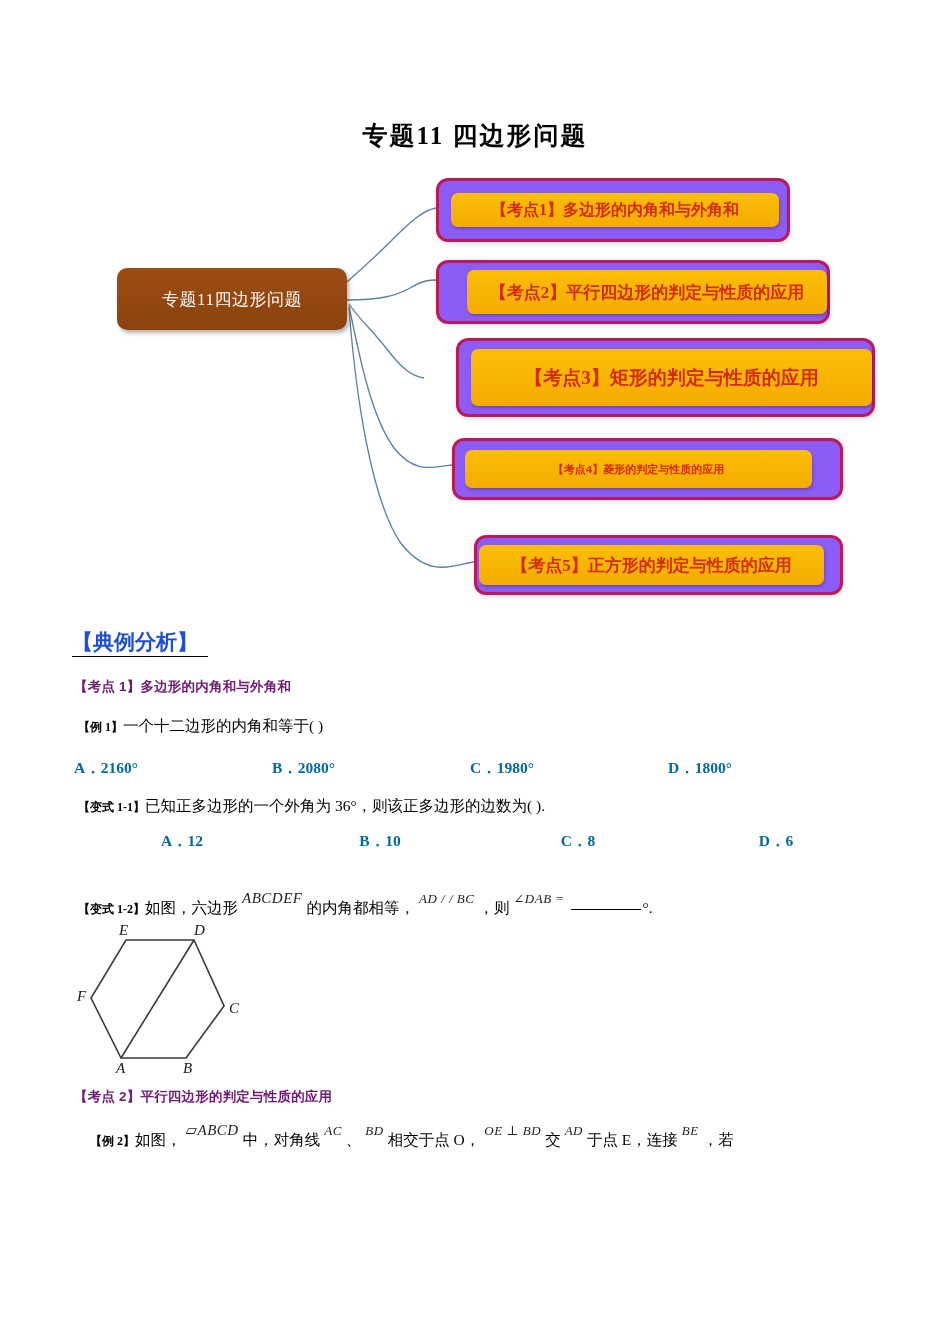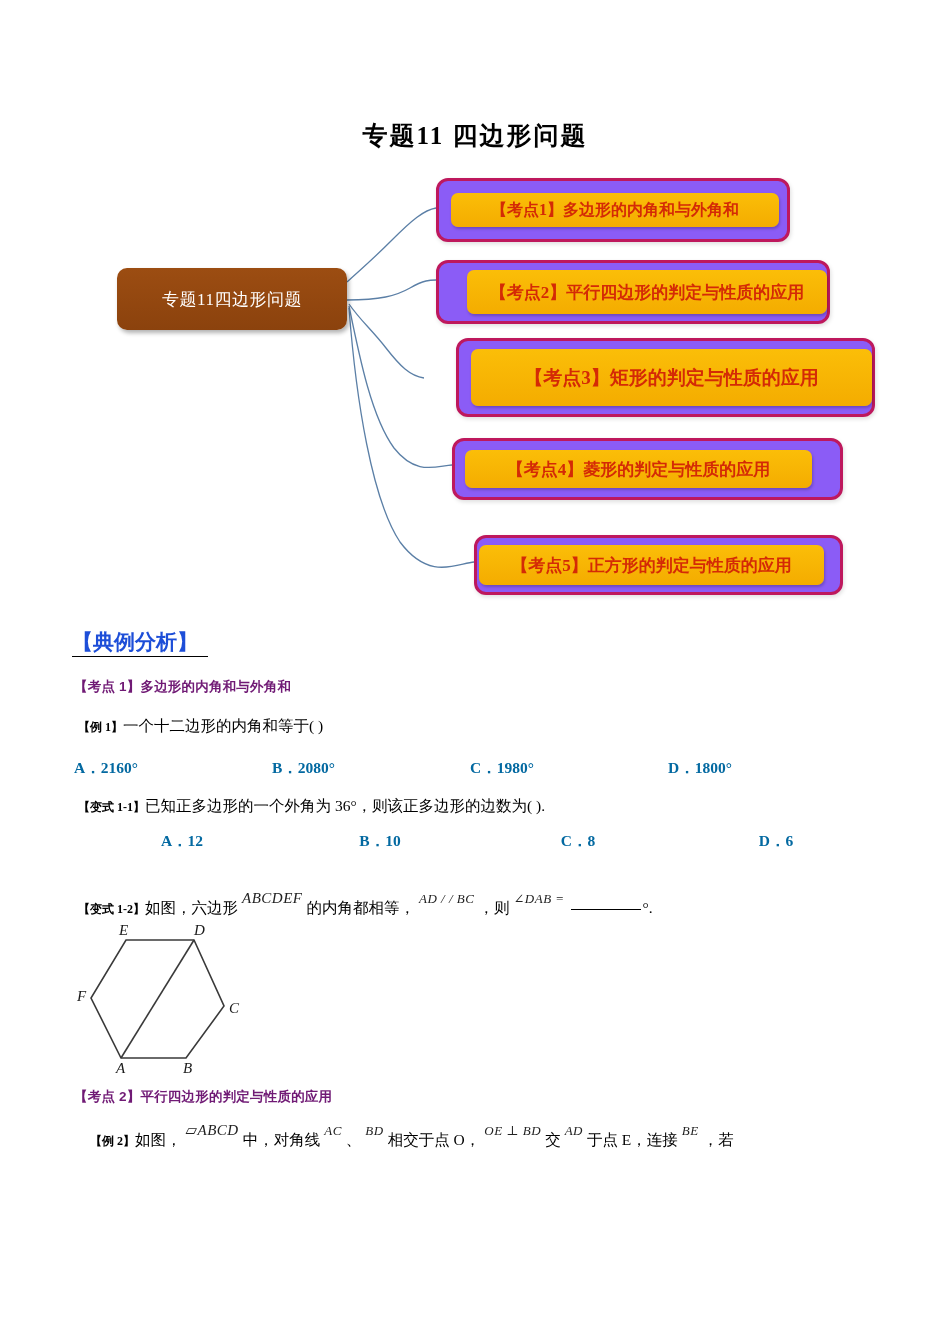--- a/index.html
+++ b/index.html
@@ -100,21 +100,21 @@
   #node2 { left: 436px; top: 90px; width: 388px; height: 58px; }
   #node2 .bar { margin-left: 28px; width: 389px; height: 44px; }
   #node2 .txt { font-size: 17px; }
 
   #node3 { left: 424px; top: 168px; width: 413px; height: 73px; margin-left: 32px; }
   #node3 .bar { margin-left: 12px; width: 401px; height: 57px; }
   #node3 .txt { font-size: 19px; }
 
   #node4 { left: 452px; top: 268px; width: 385px; height: 56px; }
   #node4 .bar { margin-left: 10px; width: 347px; height: 38px; }
-  #node4 .txt { font-size: 17px; }
+  #node4 .txt { font-size: 11px; font-family: Liberation Mono, monospace; }
 
   #node5 { left: 474px; top: 365px; width: 363px; height: 54px; }
   #node5 .bar { margin-left: 2px; width: 345px; height: 40px; }
   #node5 .txt { font-size: 17px; }
 
   
   .section-heading {
     position: absolute;
     left: 72px;
     font-family: "Liberation Serif", "DejaVu Serif", serif;

